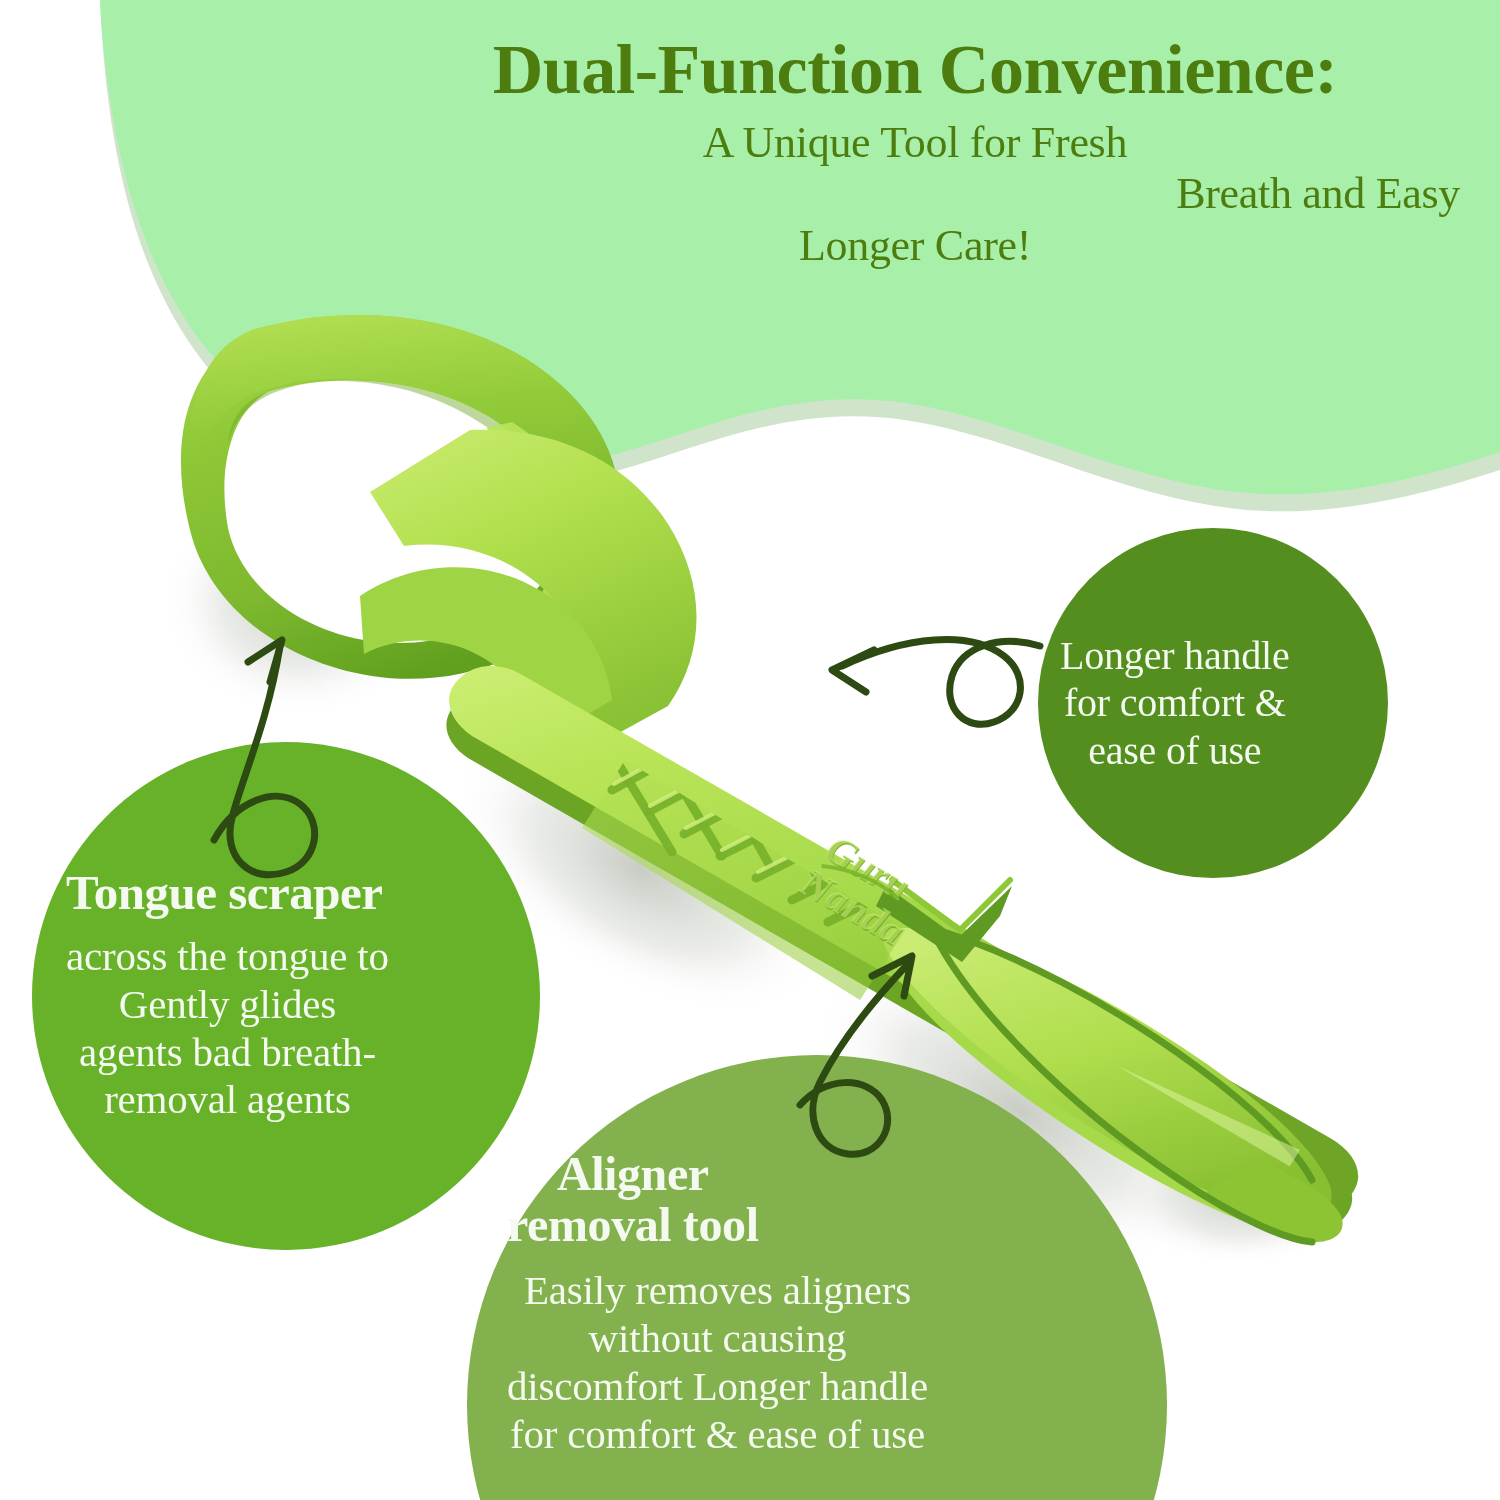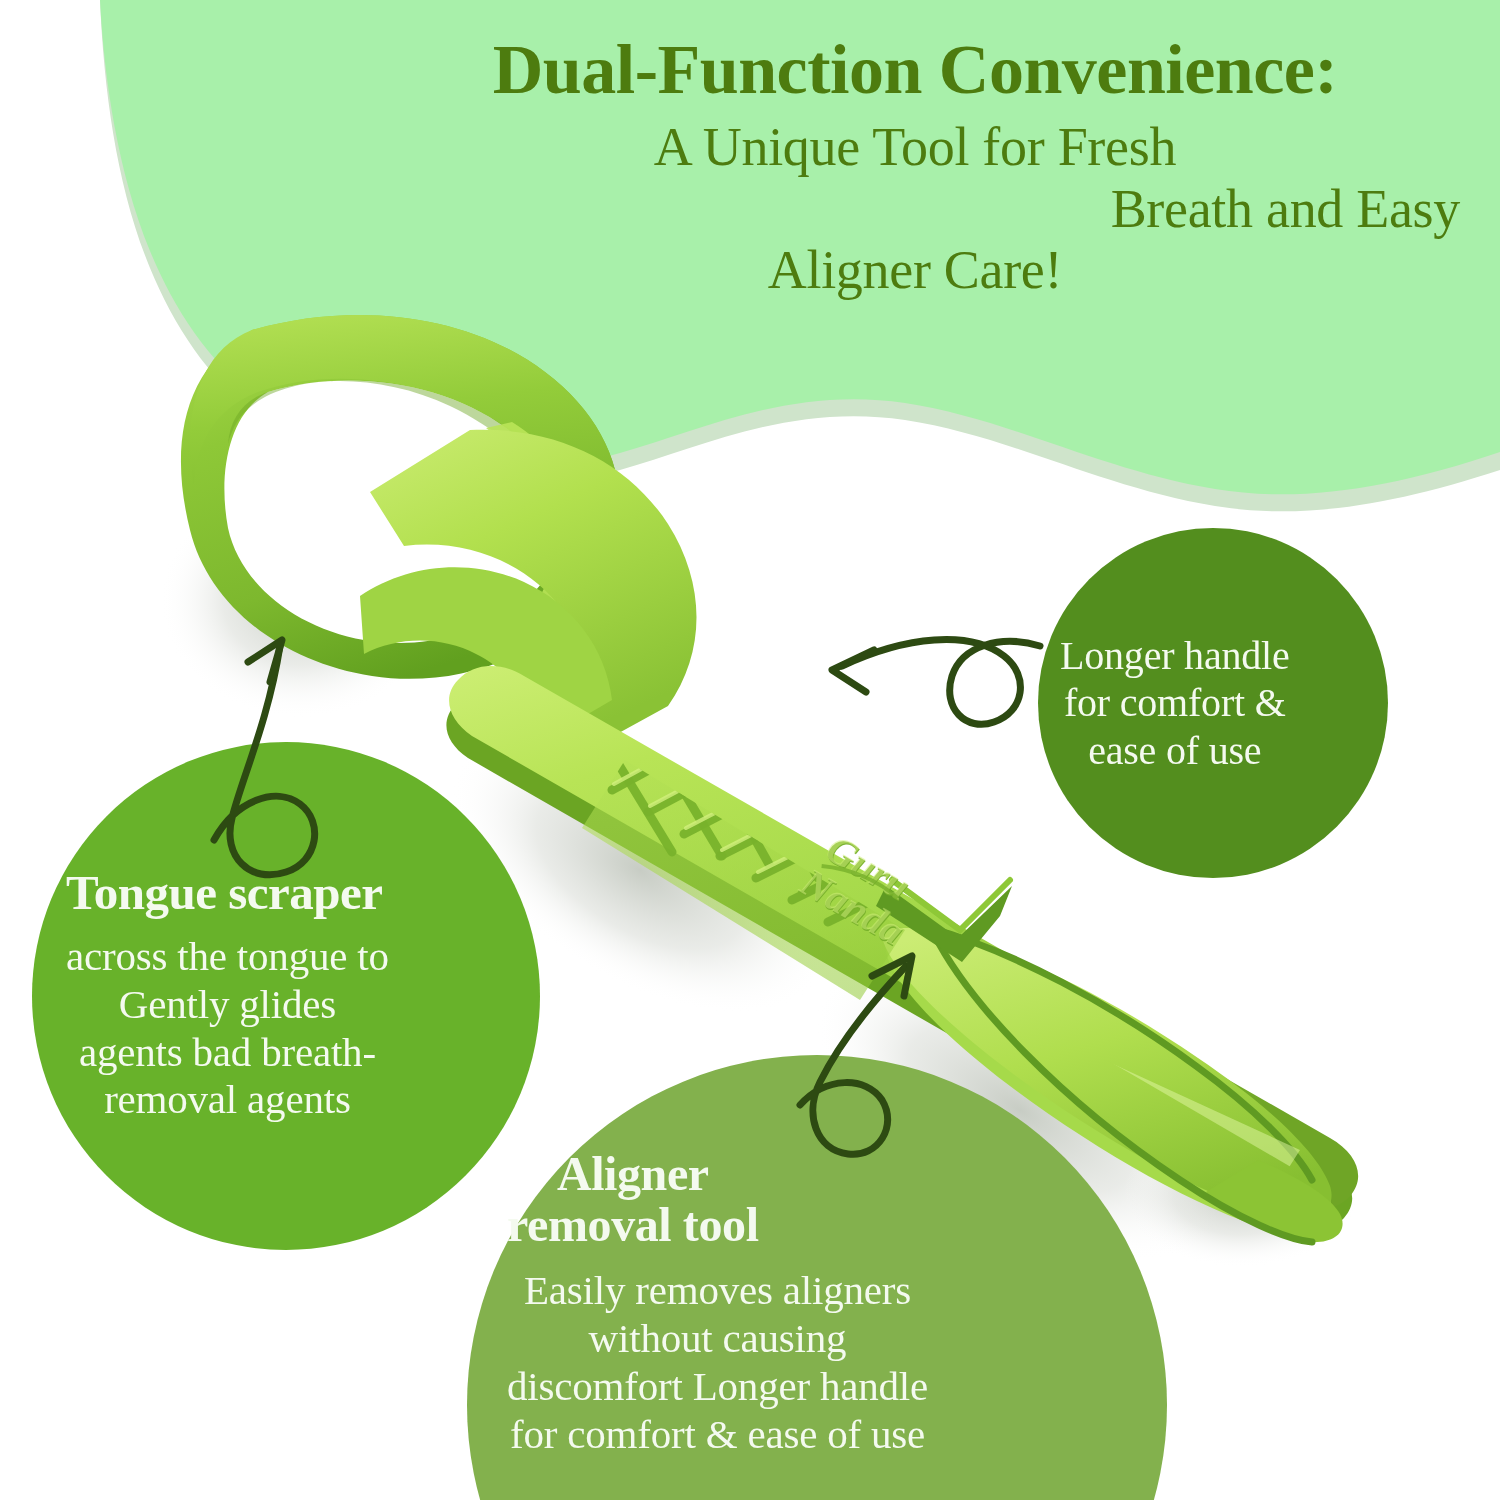--- a/index.html
+++ b/index.html
@@ -23,21 +23,21 @@
     text-align:center;
     color:#4d7c0f;
     font-family:"Liberation Serif", serif;
     line-height:1.03;
   }
   #header-text .l1{
     display:block;font-weight:bold;font-size:70px;letter-spacing:-0.5px;
     white-space:nowrap;
   }
   #header-text .l2,#header-text .l3,#header-text .l4{
-    display:block;font-weight:normal;font-size:54px;letter-spacing:-0.3px;
+    display:block;font-weight:normal;font-size:44px;letter-spacing:-0.3px;
     white-space:nowrap;
   }
   #header-text .l2{margin-top:14px;}
   #header-text .l3{margin-top:6px;text-align:right;}
   #header-text .l4{margin-top:6px;}
 
   
   #product{z-index:4;}
 
   
@@ -104,21 +104,21 @@
              C 790,386 700,431 620,453
              C 520,481 440,479 360,453
              C 250,417 188,343 150,251
              C 118,173 104,79 100,0 Z" fill="#a8f0aa"></path>
   </svg>
 
   <div id="header-text">
     <span class="l1">Dual-Function Convenience:</span>
     <span class="l2">A Unique Tool for Fresh</span>
     <span class="l3">Breath and Easy</span>
-    <span class="l4">Aligner Care!</span>
+    <span class="l4">Longer Care!</span>
   </div>
 
   <svg class="layer" id="product" viewBox="0 0 1500 1500" xmlns="http://www.w3.org/2000/svg">
     <defs>
 
       <linearGradient id="bodyGrad" x1="0" y1="0" x2="0.55" y2="1">
         <stop offset="0%" stop-color="#cdee74"></stop>
         <stop offset="22%" stop-color="#b8e456"></stop>
         <stop offset="55%" stop-color="#a5d94a"></stop>
         <stop offset="82%" stop-color="#8cc335"></stop>

